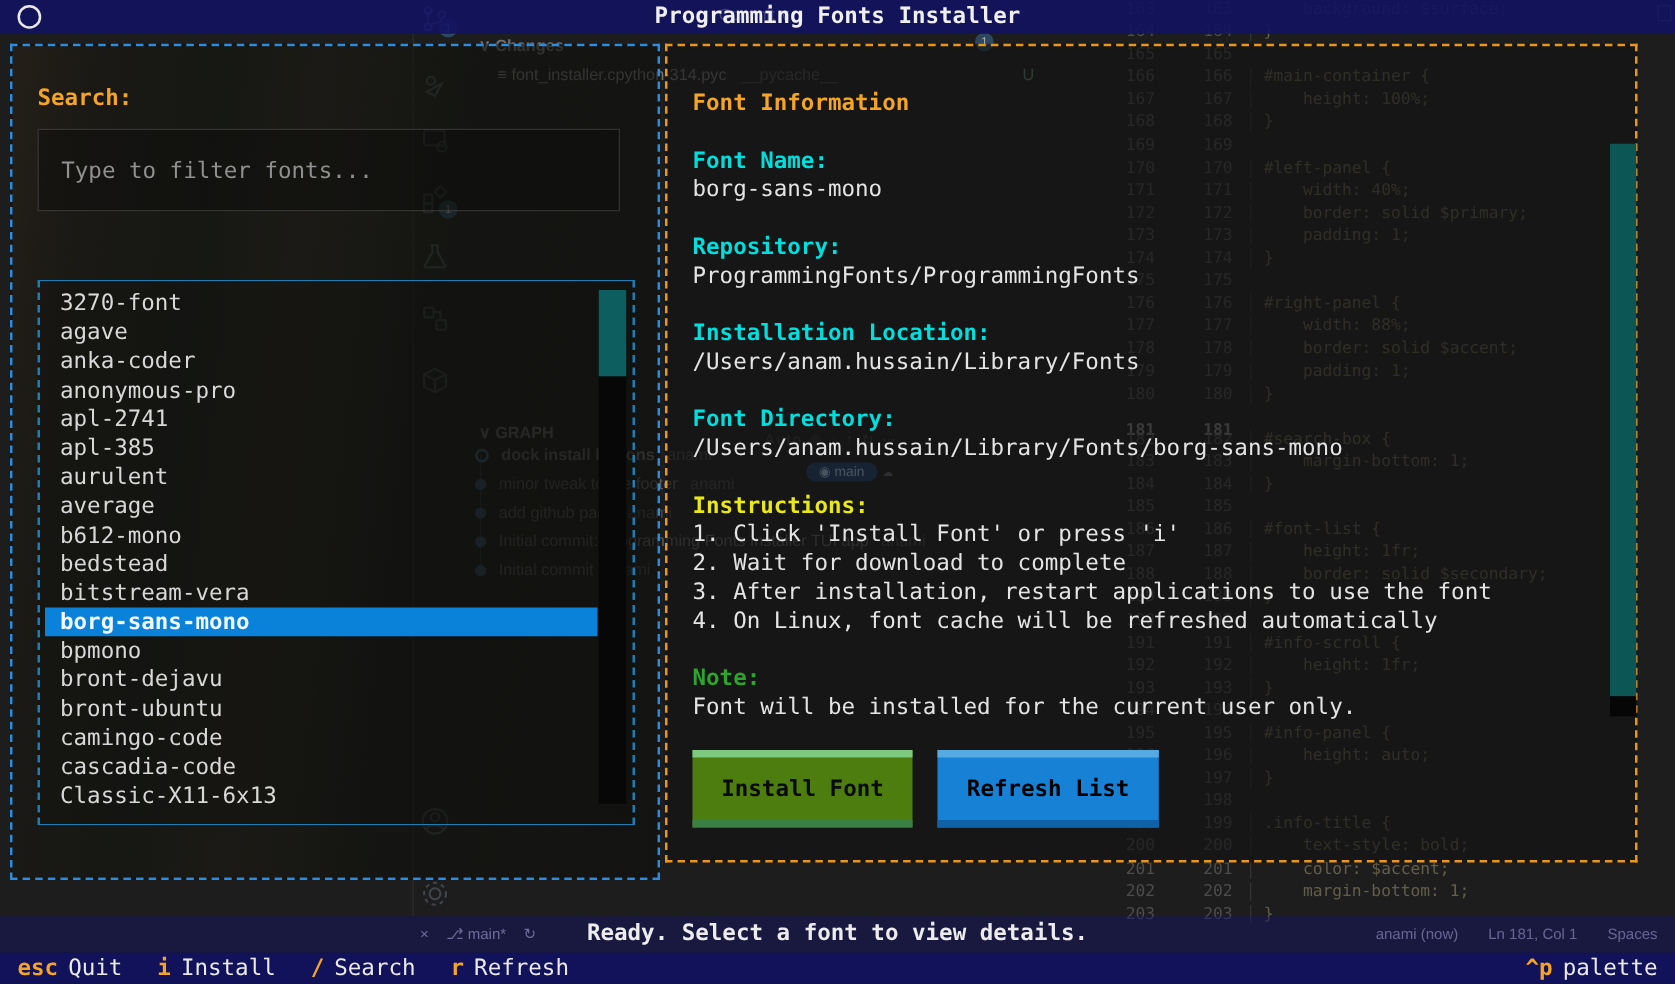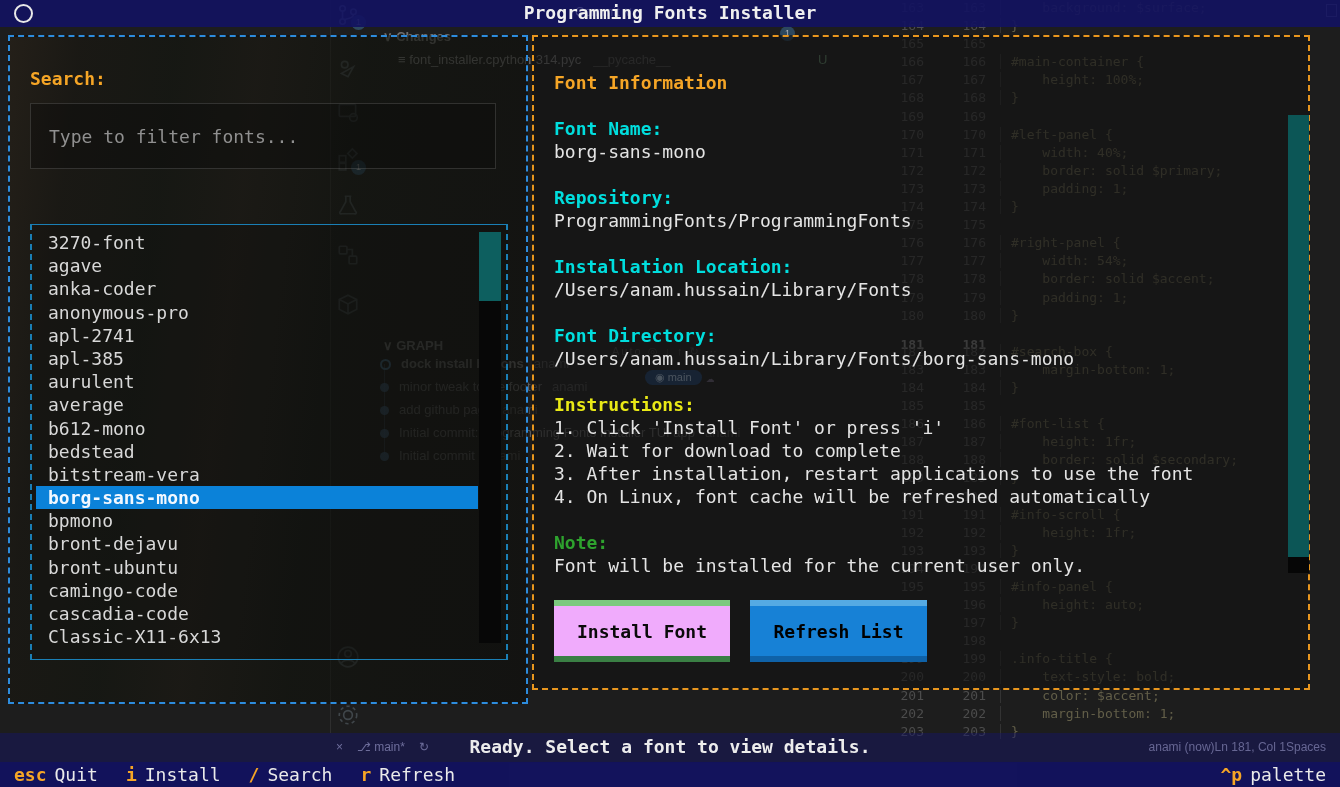--- a/index.html
+++ b/index.html
@@ -35,21 +35,21 @@
   .ln2{width:62px;}
   .code-row.cur .ln{color:#9a9a9a;font-weight:700;margin-top:11px;}
   .code-text{margin:0 0 0 14px;padding-left:10px;border-left:1px solid #383838;
              font:13px "DejaVu Sans Mono",monospace;color:#6f6a50;white-space:pre;opacity:.85;}
   .minimap-mark{position:absolute;left:1326px;top:4px;width:9px;height:11px;
                 border:1.5px solid rgba(220,220,220,.5);}
   .vstatus{position:absolute;left:0;top:733px;width:1340px;height:29px;background:rgba(22,22,100,.5);}
   .vstatus .litems{position:absolute;left:336px;top:7px;font:12px "Liberation Sans",sans-serif;
                    color:rgba(165,165,215,.6);display:flex;gap:14px;align-items:center;}
   .vstatus .ritems{position:absolute;right:14px;top:7px;font:12px "Liberation Sans",sans-serif;
-                   color:rgba(165,165,215,.55);display:flex;}
+                   color:rgba(165,165,215,.55);display:flex;gap:24px;}
   
   .titlebar{position:absolute;left:0;top:0;width:1340px;height:27px;background:rgba(18,18,95,.92);z-index:5;}
   .circle-ico{position:absolute;left:14px;top:4px;width:15px;height:15px;border:2.5px solid #e8e8e8;
               border-radius:50%;}
   .app-title{position:absolute;left:0;right:0;top:2px;text-align:center;color:#efefef;
              font:600 18px "DejaVu Sans Mono",monospace;}
   .ghost-commit{position:absolute;left:575px;top:4px;color:rgba(120,120,175,.45);
                 font:13px "Liberation Sans",sans-serif;}
   .panel{position:absolute;z-index:4;}
   .panel.leftp{left:8px;top:35px;width:516px;height:665px;border:2px dashed #2d8cdd;
@@ -76,21 +76,21 @@
   .rp-title{color:#f5a526;font-weight:700;margin-bottom:23px;}
   .sec{margin-bottom:23px;}
   .sec-label{color:#00dede;font-weight:700;}
   .instr{margin-bottom:23px;}
   .instr-label{color:#e9e916;font-weight:700;}
   .note{margin-bottom:23px;}
   .note-label{color:#2ea32e;font-weight:700;}
   .btn-row{display:flex;gap:20px;}
   .btn{height:62px;box-sizing:border-box;border:none;font:700 18px "DejaVu Sans Mono",monospace;
        text-align:center;cursor:pointer;}
-  .btn.install{width:176px;background:#f0abfc;border-top:6px solid #7cc97f;
+  .btn.install{width:176px;background:#4d7c0f;border-top:6px solid #7cc97f;
        border-bottom:6px solid #3a7f44;color:#0a0a0a;}
   .btn.refresh{width:177px;background:#1781d6;border-top:6px solid #55aae3;
        border-bottom:6px solid #0f62a8;color:#000000;}
   .rscroll{position:absolute;left:754px;top:78px;width:21px;height:458px;}
   .rscroll .thumb{position:absolute;top:0;left:0;width:21px;height:442px;background:#0c5656;}
   .rscroll .track{position:absolute;top:442px;left:0;width:21px;height:16px;background:#060606;}
   .tui-status{position:absolute;left:0;top:736px;width:1340px;text-align:center;z-index:6;
       color:#ececec;font:600 18px "DejaVu Sans Mono",monospace;}
   .footer{position:absolute;left:0;top:762px;width:1340px;height:25px;background:rgba(18,18,95,.95);
       z-index:6;display:flex;align-items:center;padding:0 14px;box-sizing:border-box;
@@ -280,21 +280,21 @@
           <pre class="code-text"></pre>
       </div>
         <div class="code-row">
         <span class="ln">176</span>
           <span class="ln ln2">176</span>
           <pre class="code-text">#right-panel {</pre>
       </div>
         <div class="code-row">
         <span class="ln">177</span>
           <span class="ln ln2">177</span>
-          <pre class="code-text">    width: 54%;</pre>
+          <pre class="code-text">    width: 88%;</pre>
       </div>
         <div class="code-row">
         <span class="ln">178</span>
           <span class="ln ln2">178</span>
           <pre class="code-text">    border: solid $accent;</pre>
       </div>
         <div class="code-row">
         <span class="ln">179</span>
           <span class="ln ln2">179</span>
           <pre class="code-text">    padding: 1;</pre>

